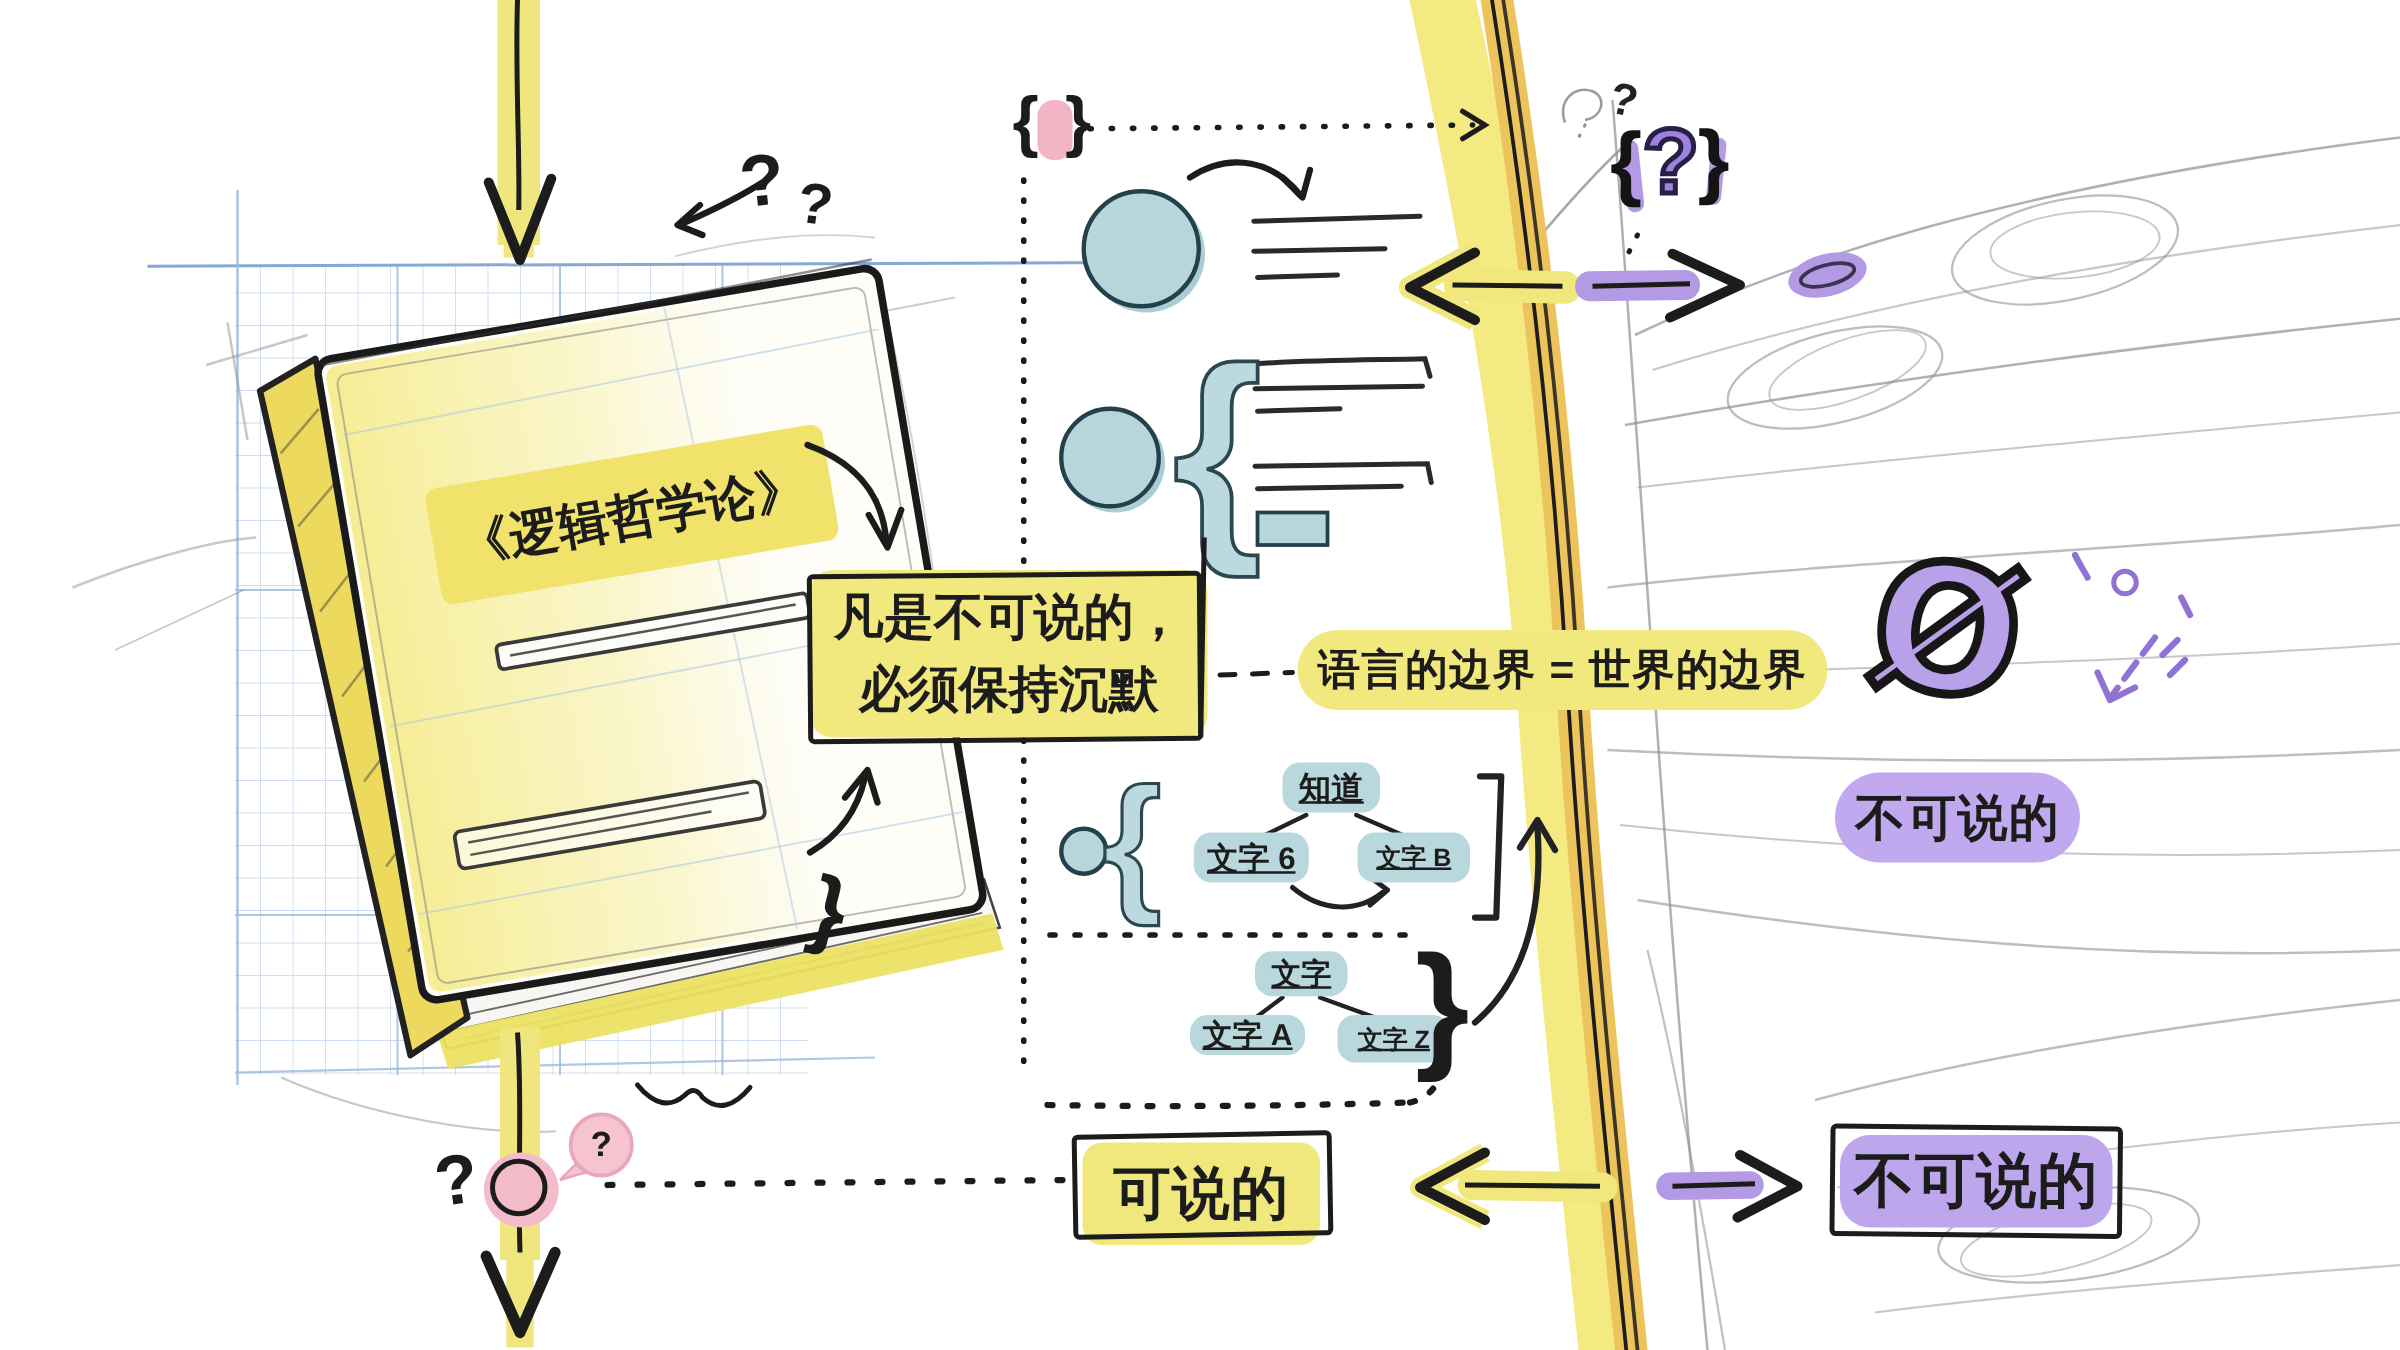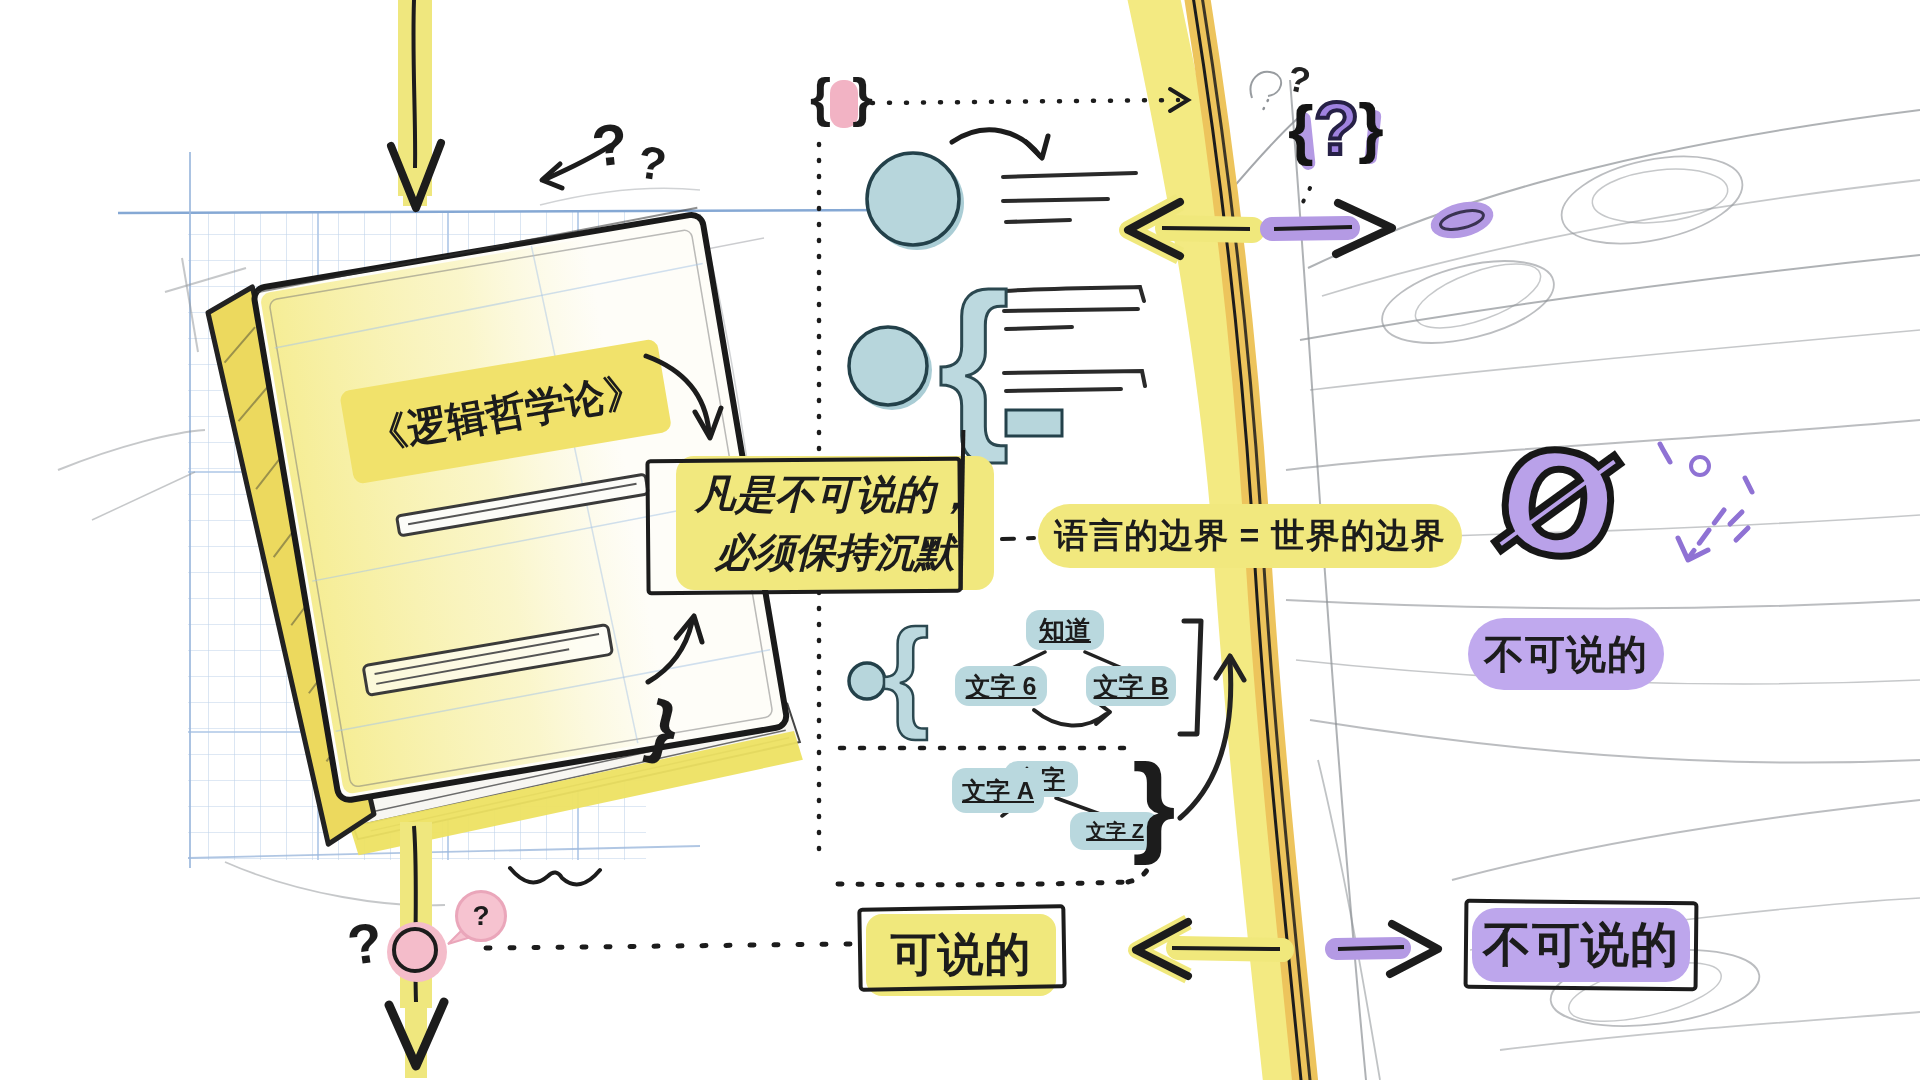--- a/index.html
+++ b/index.html
@@ -222,40 +222,40 @@
 </svg>
 
 <div class="abs glyph" style="left:592px;top:116px;font-size:58px;transform:rotate(-6deg);">?</div>
 <div class="abs glyph" style="left:638px;top:140px;font-size:46px;transform:rotate(8deg);">?</div>
 
 <div class="abs glyph" style="left:810px;top:70px;font-size:54px;">{</div>
 <div class="abs glyph" style="left:852px;top:70px;font-size:54px;">}</div>
 
 <div class="abs glyph tealbrace" style="left:938px;top:268px;font-size:185px;">{</div>
 
-<div class="abs center" style="left:676px;top:456px;width:318px;height:134px;background:#f1e87e;border-radius:18px;font-style:italic;">
+<div class="abs center" style="left:648px;top:456px;width:318px;height:134px;background:#f1e87e;border-radius:18px;">
   <div style="text-align:center;font-size:40px;font-weight:700;line-height:1.45;">
     <div>凡是不可说的，</div>
     <div>必须保持沉默</div>
   </div>
 </div>
 <div class="abs sketchbox" style="left:646px;top:458px;width:308px;height:128px;transform:rotate(-0.5deg);"></div>
 <div class="abs" style="left:960px;top:430px;width:4px;height:160px;background:#1c1c1c;transform:rotate(1deg);"></div>
 
 <div class="abs center" style="left:1038px;top:504px;width:424px;height:64px;background:#f1e87e;border-radius:32px;">
   <span class="cjk" style="font-size:34px;">语言的边界 = 世界的边界</span>
 </div>
 
 <div class="abs center teal-pill" style="left:1026px;top:610px;width:78px;height:40px;font-size:26px;">知道</div>
 <div class="abs center teal-pill" style="left:955px;top:666px;width:92px;height:40px;font-size:25px;">文字 6</div>
-<div class="abs center teal-pill" style="left:1086px;top:666px;width:90px;height:40px;font-size:25px;">文字 B</div>
+<div class="abs center teal-pill" style="left:1086px;top:666px;width:90px;height:40px;font-size:20px;">文字 B</div>
 <div class="abs glyph tealbrace" style="left:882px;top:612px;font-size:122px;-webkit-text-stroke:2.5px #2b4850;">{</div>
 
 <div class="abs center teal-pill" style="left:1004px;top:761px;width:74px;height:36px;font-size:24px;">文字</div>
-<div class="abs center teal-pill" style="left:952px;top:768px;width:92px;height:45px;font-size:24px;">文字 A</div>
+<div class="abs center teal-pill" style="left:952px;top:812px;width:92px;height:32px;font-size:24px;">文字 A</div>
 <div class="abs center teal-pill" style="left:1070px;top:812px;width:90px;height:38px;font-size:20px;">文字 Z</div>
 <div class="abs glyph" style="left:1132px;top:748px;font-size:112px;color:#1c1c1c;">}</div>
 
 <div class="abs glyph" style="left:650px;top:692px;font-size:70px;transform:rotate(14deg);">}</div>
 
 <div class="abs center" style="left:866px;top:914px;width:190px;height:82px;background:#f0e87c;border-radius:16px;">
   <span class="cjk" style="font-size:46px;">可说的</span>
 </div>
 <div class="abs sketchbox" style="left:858px;top:906px;width:200px;height:76px;transform:rotate(-1deg);"></div>
 

